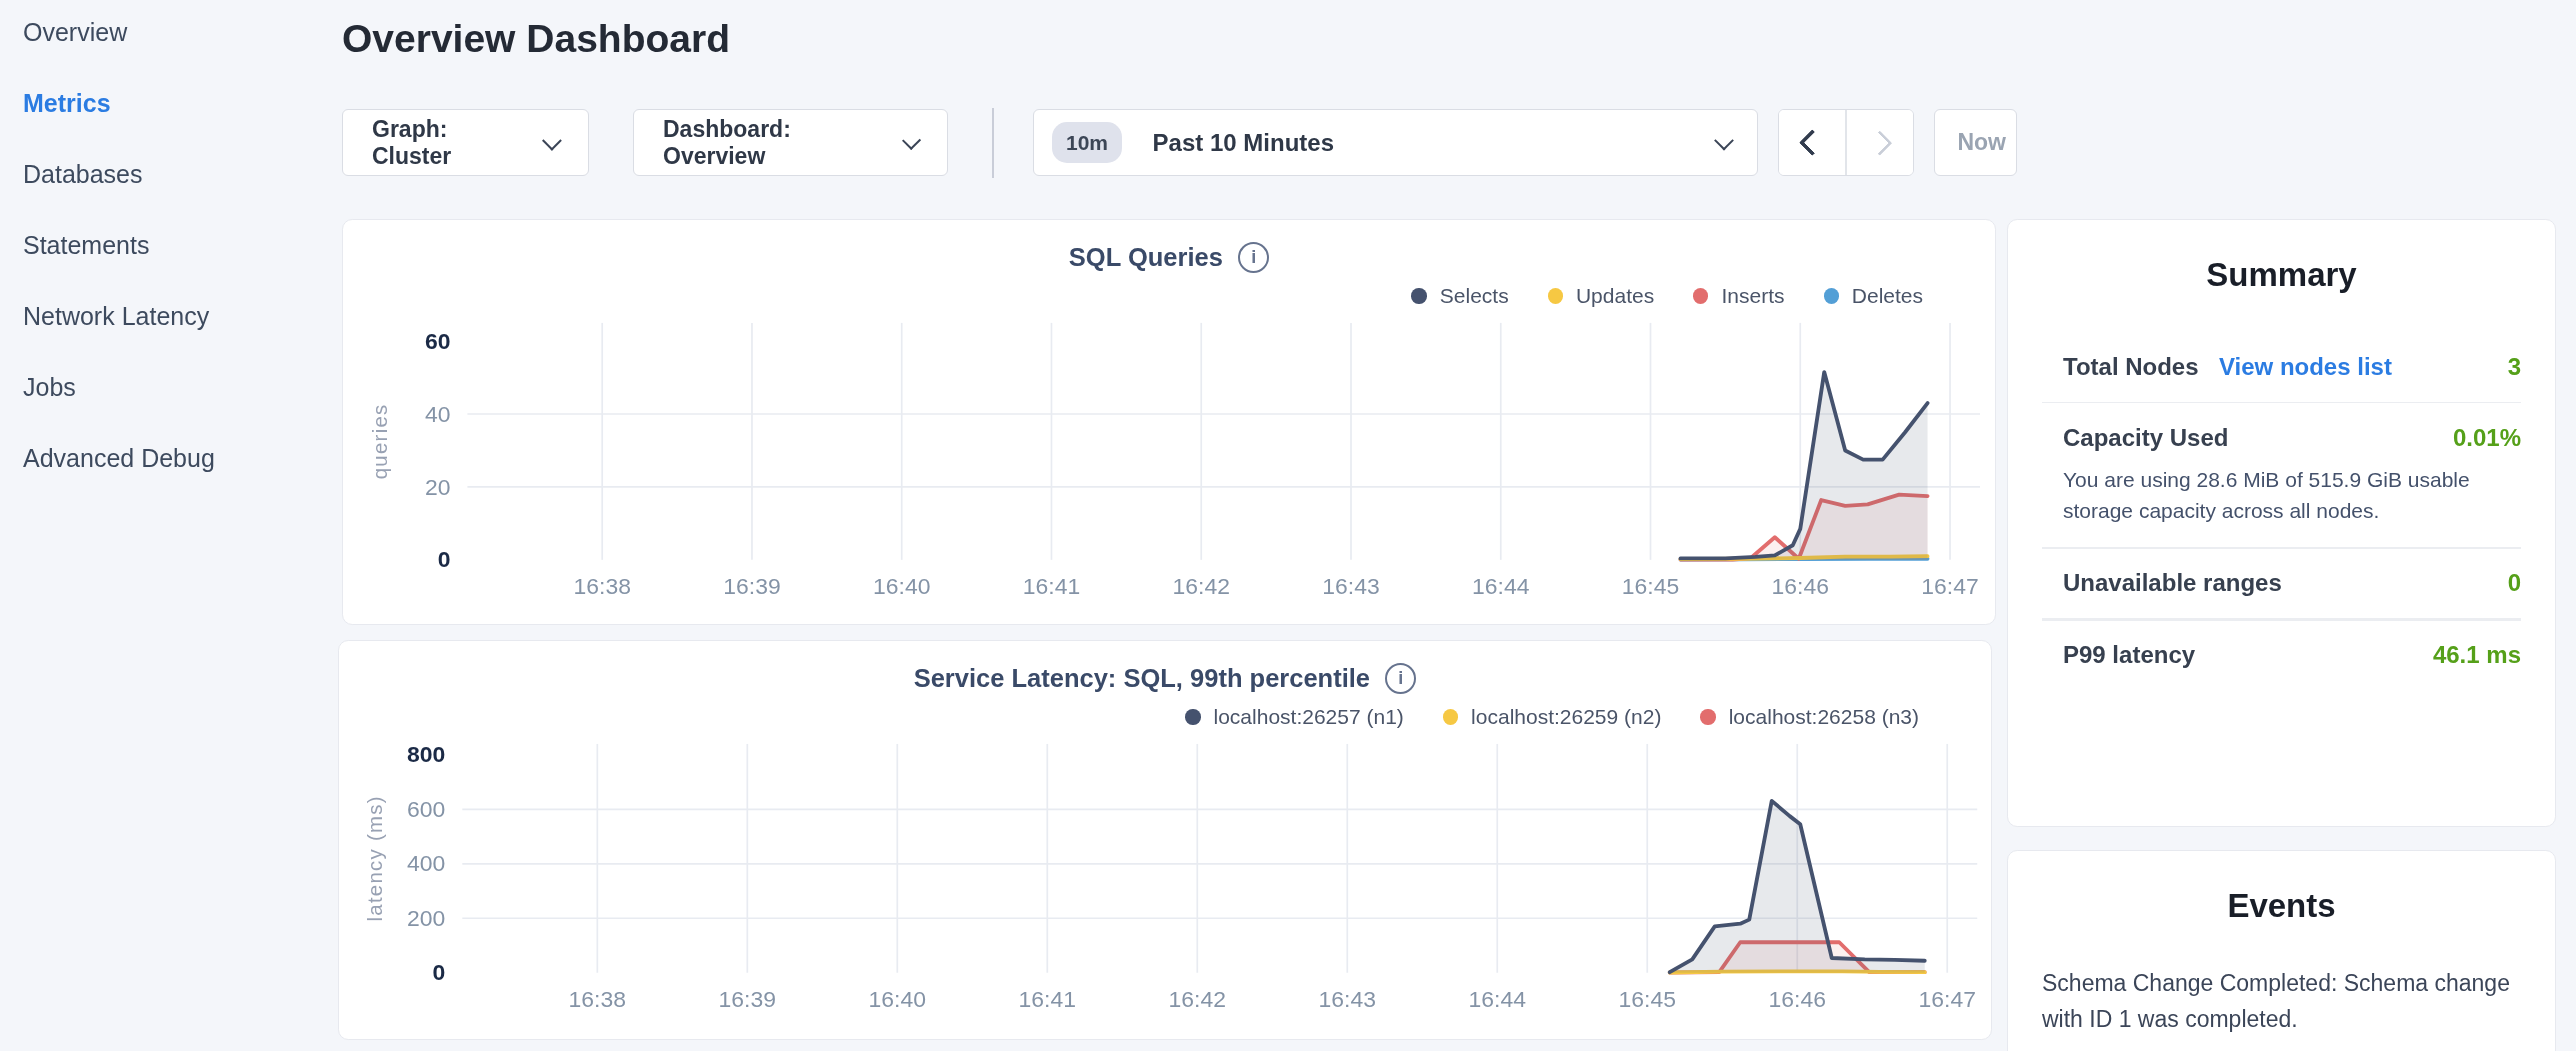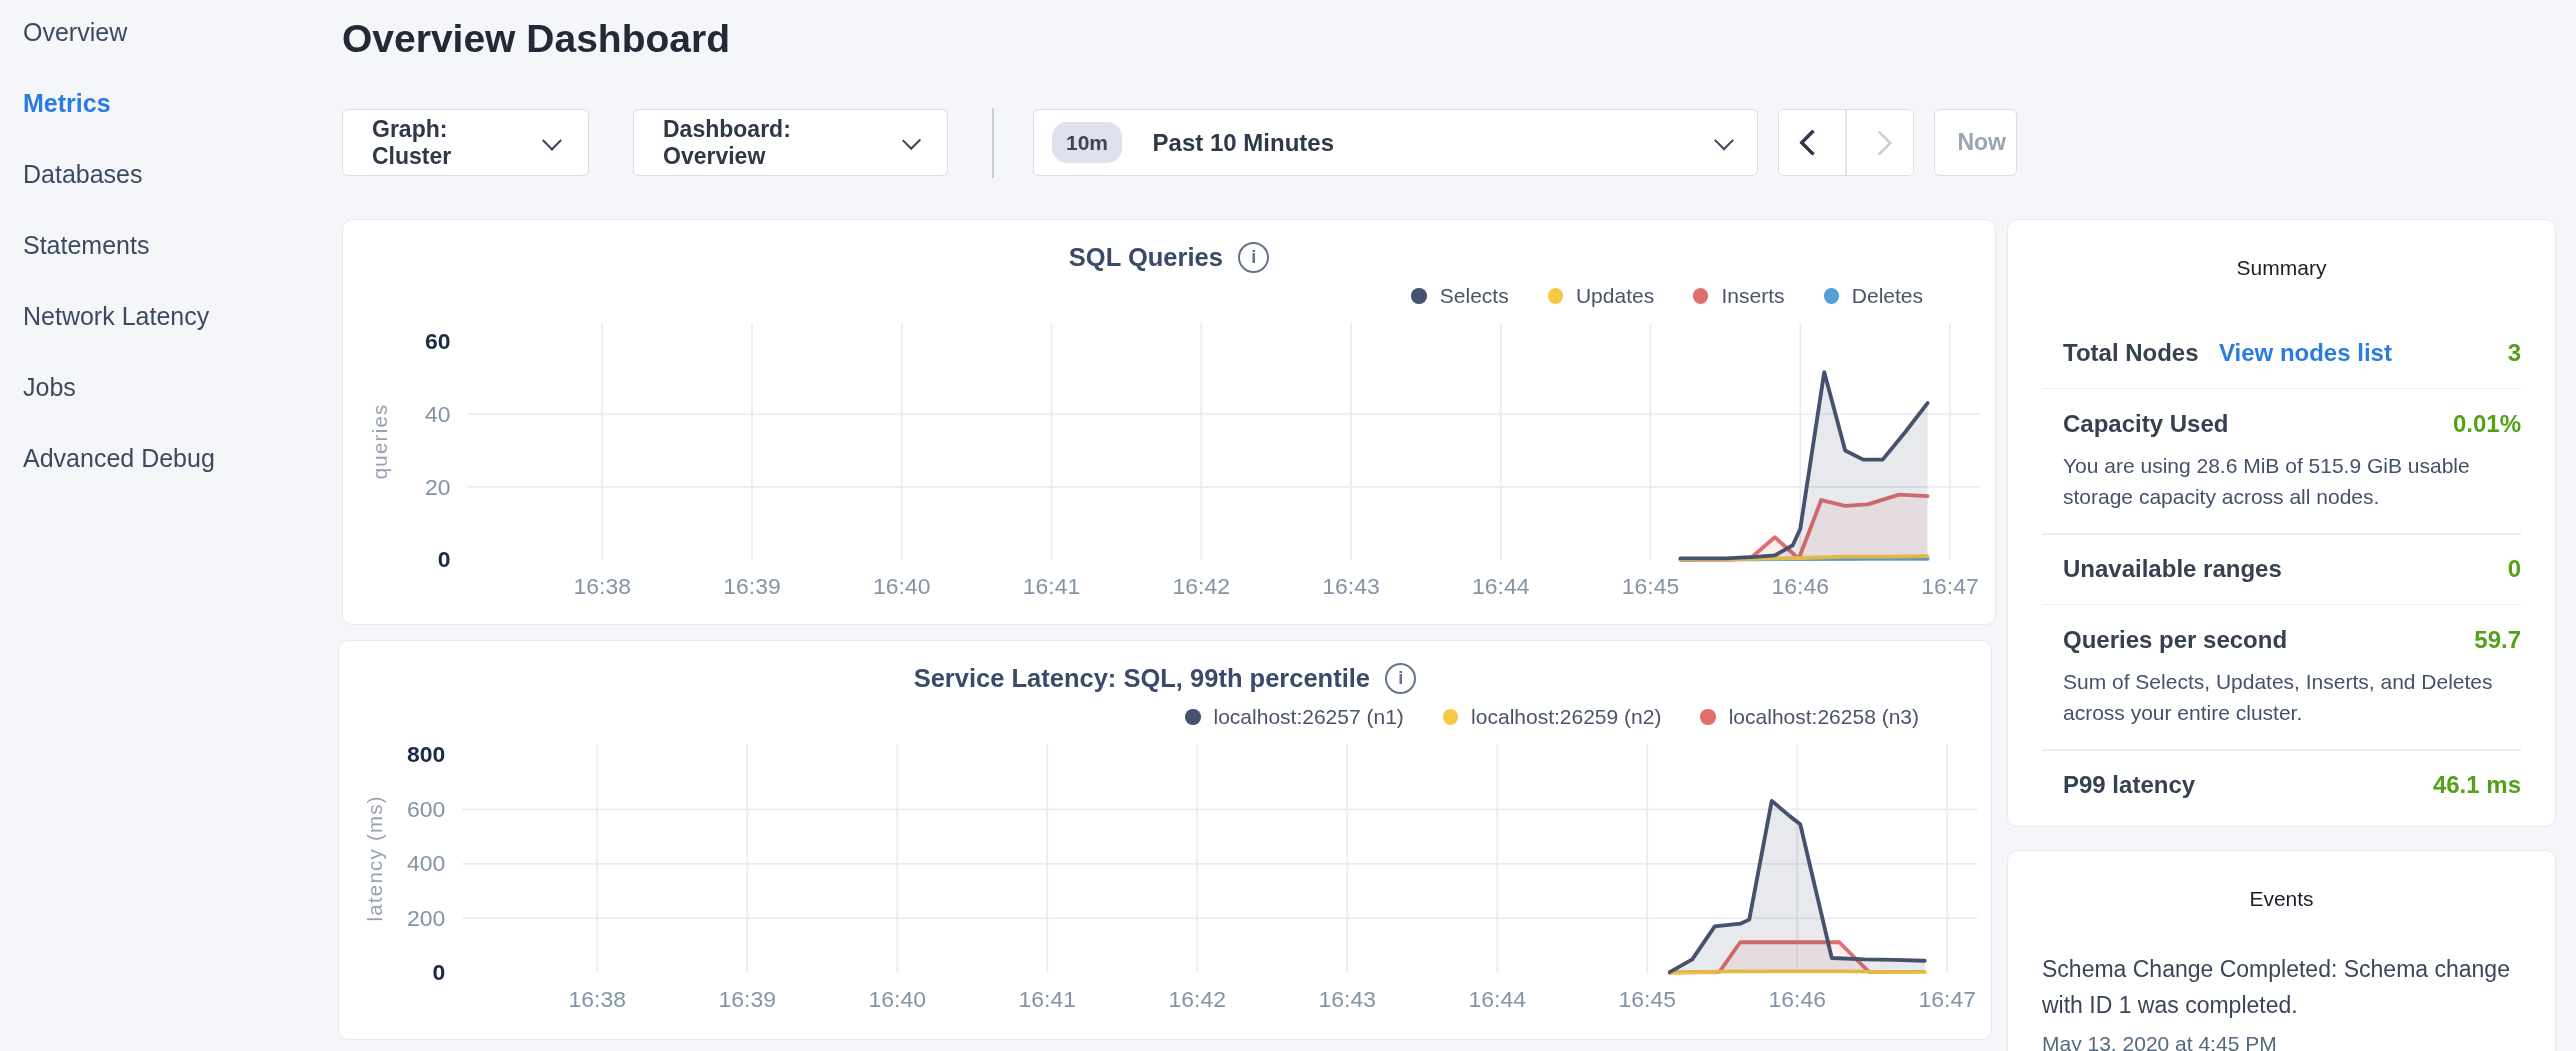--- a/index.html
+++ b/index.html
@@ -45,21 +45,21 @@
   .chart-head{margin-top:22px;display:flex;align-items:center;justify-content:center;gap:15.3px;}
   .chart-title{font-size:25.5px;font-weight:700;color:#3a4a68;}
   .info-icon{width:31px;height:31px;border:2.6px solid #66738e;border-radius:50%;box-sizing:border-box;
     display:flex;align-items:center;justify-content:center;font-size:18px;color:#66738e;font-weight:700;cursor:pointer;}
   .chart-legend{display:flex;justify-content:flex-end;gap:39px;margin:8.5px 72px 0 0;height:29px;align-items:center;}
   .legend-item{display:flex;align-items:center;gap:13px;font-size:21px;color:#4a5468;cursor:pointer;}
   .legend-dot{width:15.3px;height:15.3px;border-radius:50%;display:inline-block;}
   
   .summary-card{left:2007px;top:219px;width:549px;height:608px;padding:0 34px;}
   .events-card{left:2007px;top:850px;width:549px;height:242px;padding:0 34px;}
-  .panel-title{text-align:center;font-size:21px;font-weight:400;color:#191e28;margin-top:36px;}
+  .panel-title{text-align:center;font-size:33px;font-weight:700;color:#191e28;margin-top:36px;}
   .srows{margin-top:39px;}
   .srow{padding:20.4px 0;margin-left:21px;}
   .srow-top{display:flex;align-items:baseline;}
   .srow-label{font-size:24px;font-weight:700;color:#37404f;}
   .srow-link{font-size:24px;font-weight:700;color:#2b7ce2;margin-left:20.4px;text-decoration:none;cursor:pointer;}
   .srow-value{margin-left:auto;font-size:24px;font-weight:700;color:#55a019;white-space:nowrap;}
   .srow-sub{font-size:21px;color:#44516b;line-height:1.5;margin-top:12px;}
   .sdivider{height:1.7px;background:#ebedf1;}
   .event-text{font-size:23px;color:#3b4558;line-height:1.55;margin-top:41px;}
   .event-time{font-size:21px;color:#54687f;margin-top:8.5px;}
@@ -259,27 +259,20 @@
       <div class="srow-sub">You are using 28.6 MiB of 515.9 GiB usable storage capacity across all nodes.</div>
     </div>
     <div class="sdivider"></div>
     <div class="srow">
       <div class="srow-top">
         <span class="srow-label">Unavailable ranges</span>
         <span class="srow-value">0</span>
       </div>
     </div>
     <div class="sdivider"></div>
-    <div class="srow">
-      <div class="srow-top">
-        <span class="srow-label">Queries per second</span>
-        <span class="srow-value">59.7</span>
-      </div>
-      <div class="srow-sub">Sum of Selects, Updates, Inserts, and Deletes across your entire cluster.</div>
-    </div>
     <div class="sdivider"></div>
     <div class="srow">
       <div class="srow-top">
         <span class="srow-label">P99 latency</span>
         <span class="srow-value">46.1 ms</span>
       </div>
     </div>
   </div>
 </div>
 

